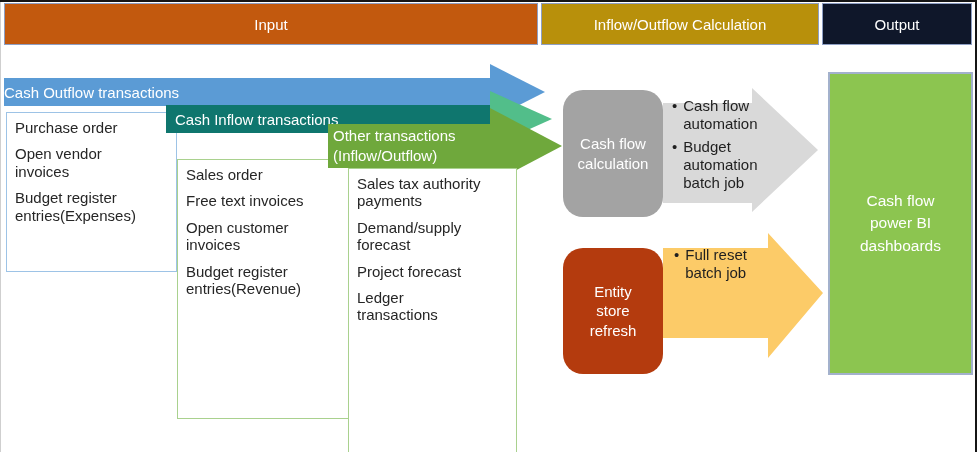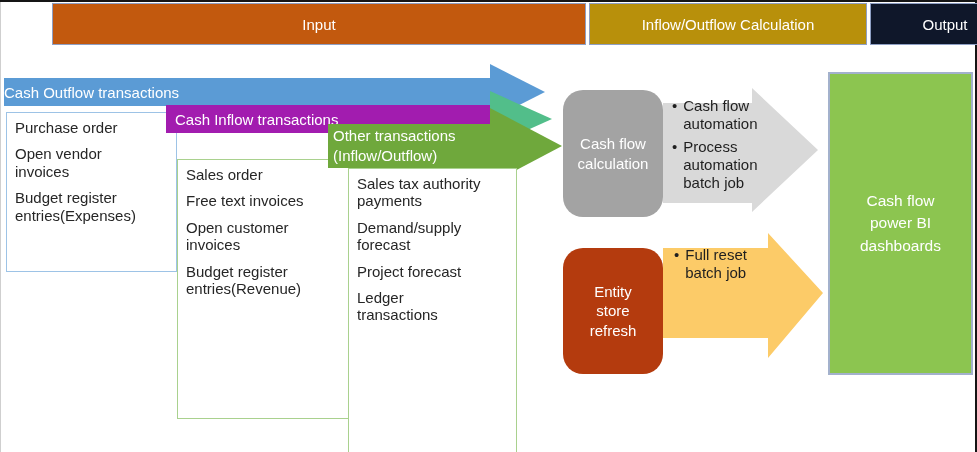--- a/index.html
+++ b/index.html
@@ -7,29 +7,29 @@
   .abs{position:absolute;box-sizing:border-box;}
   .pre{white-space:pre-line;}
 
   
   .frame-top{left:0;top:0;width:977px;height:2px;background:#151515;}
   .frame-right{right:0;top:0;width:2px;height:452px;background:#151515;}
   .frame-left{left:0;top:2px;width:1px;height:450px;background:#cfcfcf;}
 
   
   .hdr{top:3px;height:42px;border:1px solid #8e9fc4;color:#fff;font-size:15px;
-       display:flex;align-items:center;justify-content:center;margin-left:48px;}
+       display:flex;align-items:center;justify-content:center;}
   .hdr-input{left:4px;width:534px;background:#c2590e;}
   .hdr-calc{left:541px;width:278px;background:#b8900b;}
   .hdr-output{left:822px;width:150px;background:#0f172a;text-align:center;}
 
   
   .banner{color:#fff;font-size:15px;display:flex;align-items:center;}
   .banner-blue{left:4px;top:78px;width:486px;height:28px;background:#5b9bd5;}
-  .banner-green{left:166px;top:105px;width:324px;height:28px;background:#a21caf;padding-left:9px;}
+  .banner-green{left:166px;top:105px;width:324px;height:28px;background:#0f766e;padding-left:9px;}
   .banner-dkgreen{left:328px;top:124px;width:162px;height:44px;background:#6fa83c;padding-left:5px;line-height:1.35;}
   .head-svg{display:block;}
 
   
   .listbox{background:#fff;color:#262626;font-size:15px;padding:6px 6px 14px 8px;line-height:1.16;}
   .box-outflow{left:6px;top:112px;width:171px;height:160px;border:1px solid #9dc3e6;}
   .box-inflow{left:177px;top:147px;width:175px;height:260px;border:1px solid #a9d18e;margin-top:12px;}
   .box-other{left:348px;top:168px;width:169px;height:308px;border:1px solid #a9d18e;}
   .listbox .li{margin-bottom:9px;}
 
@@ -128,21 +128,21 @@
   <div class="abs bullets bullets-gray">
 
       <div class="bullet-row">
         <span class="bullet-dot">•</span>
         <span class="pre">Cash flow
 automation</span>
       </div>
 
       <div class="bullet-row">
         <span class="bullet-dot">•</span>
-        <span class="pre">Process
+        <span class="pre">Budget
 automation
 batch job</span>
       </div>
     </div>
 
   <div class="abs pbox pbox-gray">
     <span class="pre">Cash flow
 calculation</span>
   </div>
 

